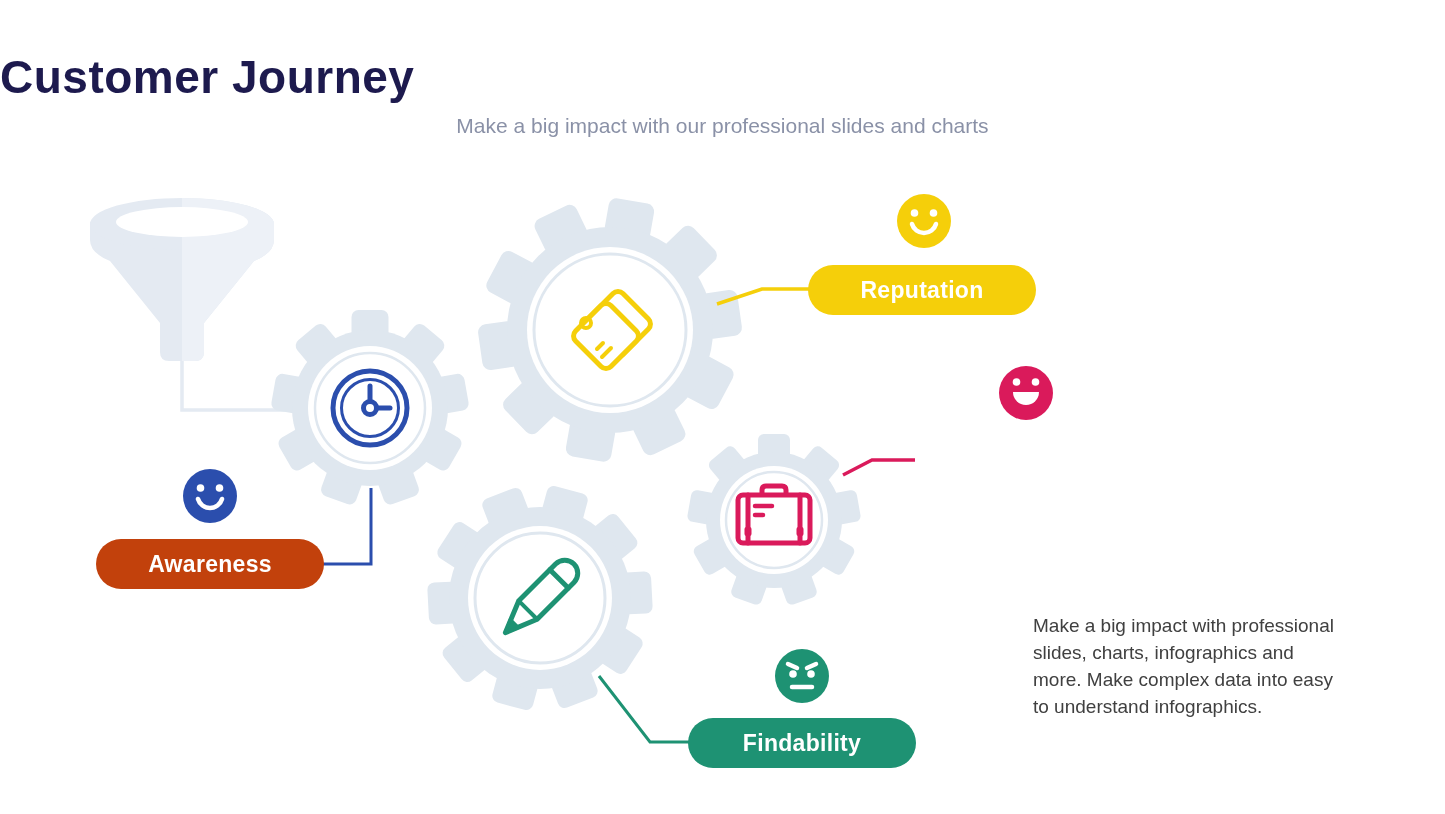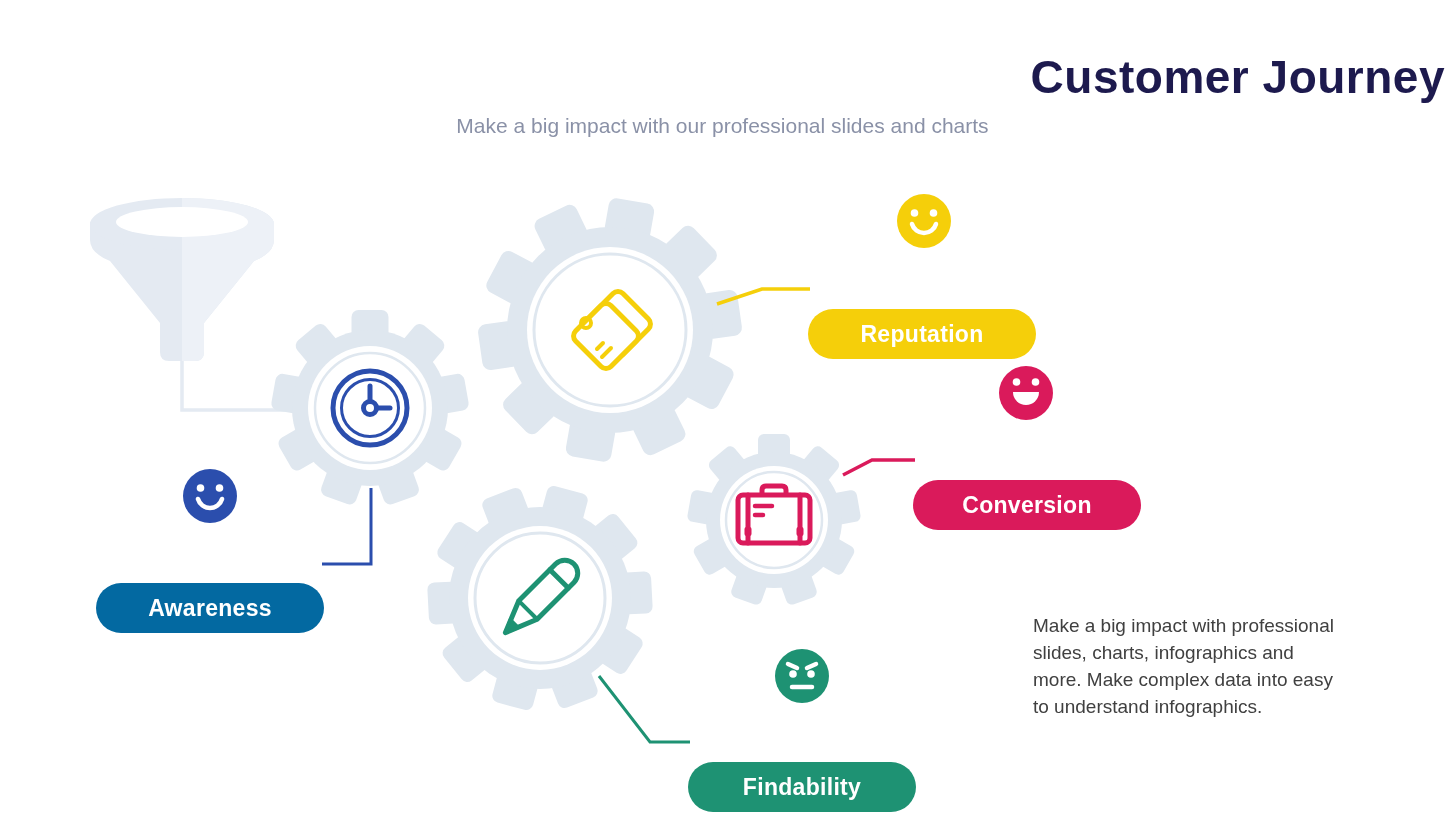--- a/index.html
+++ b/index.html
@@ -10,21 +10,21 @@
     position: relative;
     width: 1445px;
     height: 814px;
     background: #ffffff;
     overflow: hidden;
   }
 
   .title {
     position: absolute;
     top: 50px; left: 0; width: 100%;
-    text-align: right;
+    text-align: left;
     font-size: 46px;
     font-weight: 700;
     letter-spacing: 0.5px;
     color: #1d1a4e;
   }
   .subtitle {
     position: absolute;
     top: 114px; left: 0; width: 100%;
     text-align: center;
     font-size: 21px;
@@ -42,23 +42,22 @@
     position: absolute;
     width: 228px; height: 50px;
     border-radius: 25px;
     display: flex;
     align-items: center;
     justify-content: center;
     color: #ffffff;
     font-size: 23px;
     font-weight: 700;
     letter-spacing: 0.3px;
-    margin-top: 44px;
-  }
-  .pill.awareness   { left: 96px;  top: 539px; background: #0369a1; }
+  }
+  .pill.awareness   { left: 96px;  top: 539px; background: #c2410c; }
   .pill.reputation  { left: 808px; top: 265px; background: #f5cf0a; }
   .pill.conversion  { left: 913px; top: 436px; background: #da1a5b; }
   .pill.findability { left: 688px; top: 718px; background: #1e9273; }
 
   .face {
     position: absolute;
     width: 54px; height: 54px;
   }
   .face.awareness   { left: 183px; top: 469px; }
   .face.reputation  { left: 897px; top: 194px; }
@@ -245,23 +244,20 @@
       <path d="M -10,11 L 10,11" stroke="#ffffff" stroke-width="4.5" stroke-linecap="round" fill="none"></path>
     </svg>
   </div>
 
   <div class="pill awareness">
     <span>Awareness</span>
   </div>
   <div class="pill reputation">
     <span>Reputation</span>
   </div>
-  <div class="pill conversion">
-    <span>Conversion</span>
-  </div>
   <div class="pill findability">
     <span>Findability</span>
   </div>
 
   <div class="desc">
     <div>Make a big impact with professional</div>
     <div>slides, charts, infographics and</div>
     <div>more. Make complex data into easy</div>
     <div>to understand infographics.</div>
   </div>

